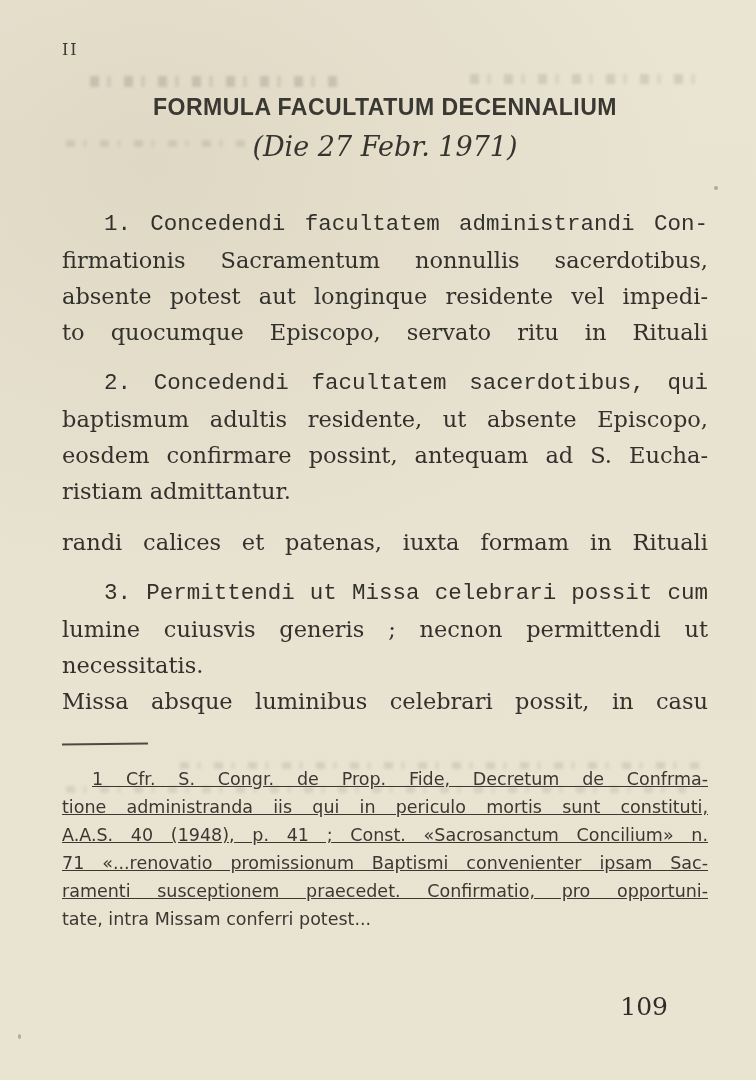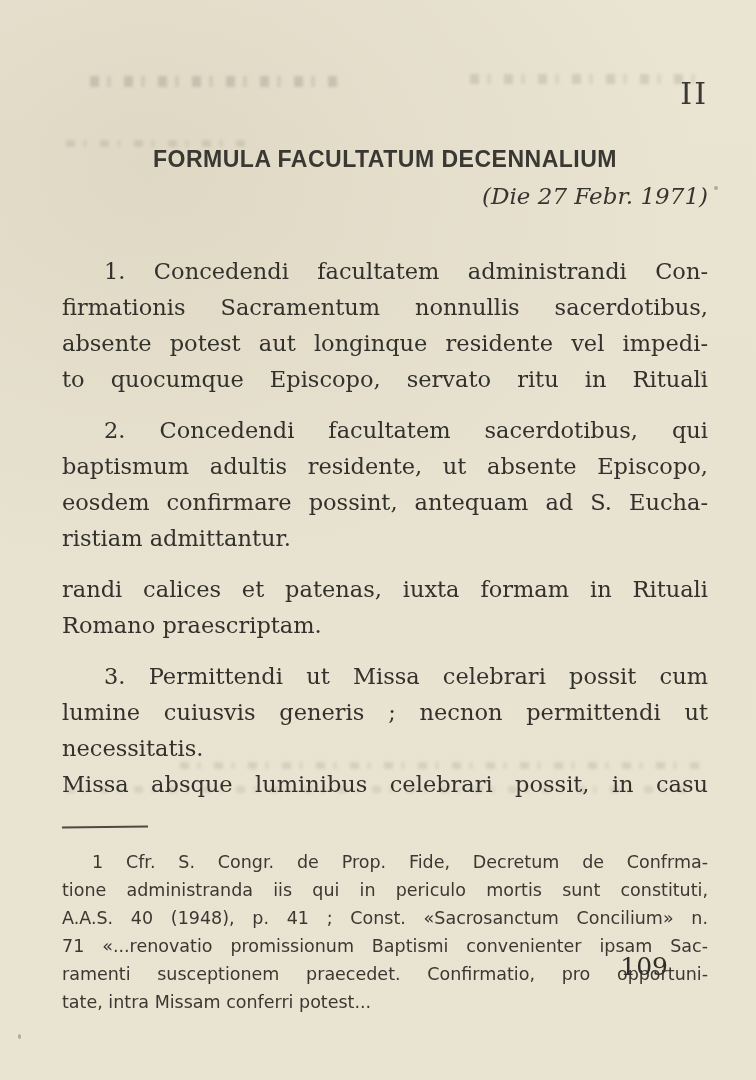--- a/index.html
+++ b/index.html
@@ -19,86 +19,87 @@
     font-family: "DejaVu Serif", "Liberation Serif", serif;
     color: #33312c;
   }
   .content {
     position: absolute;
     top: 0;
     left: 62px;
     width: 646px;
   }
   .section-number {
-    margin-top: 76px;
-    text-align: right;
-    font-size: 30px;
+    margin-top: 40px;
+    text-align: left;
+    font-size: 16px;
     letter-spacing: 2px;
     color: #3a3832;
   }
   .title {
     margin: 34px 0 0 0;
     text-align: center;
     font-family: "Liberation Sans", sans-serif;
     font-weight: bold;
     font-size: 24px;
     letter-spacing: 0.5px;
     transform: scaleX(0.96);
     color: #3a3833;
   }
   .date-line {
     margin-top: 10px;
-    text-align: right;
+    text-align: center;
     font-style: italic;
-    font-size: 23px;
+    font-size: 27px;
     color: #36342e;
   }
   .body-text {
     margin-top: 44px;
   }
   .para {
     margin-bottom: 15px;
   }
   .line {
     font-size: 22.5px;
     line-height: 36px;
     white-space: nowrap;
   }
   .jline {
     white-space: normal;
     text-align: justify;
     text-align-last: justify;
   }
   .indent {
     padding-left: 42px;
+    font-family: Liberation Mono, monospace;
   }
   .footnote-rule {
     margin-top: 24px;
     width: 86px;
     height: 0;
     border-top: 2.5px solid #4c4a43;
     transform: rotate(-0.6deg);
   }
   .footnote {
     margin-top: 20px;
     font-family: "DejaVu Sans", "Liberation Sans", sans-serif;
     color: #3a3831;
   }
   .fline {
     font-size: 17.5px;
     line-height: 28px;
     white-space: nowrap;
   }
-  .fline.jline { white-space: normal; }
+  .fline.jline { white-space: normal; text-decoration: underline; }
   .findent {
     padding-left: 30px;
   }
   .page-number {
     position: absolute;
-    top: 952px;
+    top: 992px;
     right: 88px;
     font-size: 25px;
     color: #2f2d28;
   }
   
   .smudge {
     position: absolute;
     filter: blur(1.6px);
     opacity: 0.5;
     background: repeating-linear-gradient(90deg,
@@ -152,21 +153,20 @@
 
       <div class="para">
         <div class="line jline indent">2. Concedendi facultatem sacerdotibus, qui</div>
         <div class="line jline">baptismum adultis residente, ut absente Episcopo,</div>
         <div class="line jline">eosdem confirmare possint, antequam ad S. Eucha-</div>
         <div class="line">ristiam admittantur.</div>
       </div>
 
       <div class="para">
         <div class="line jline">randi calices et patenas, iuxta formam in Rituali</div>
-        <div class="line">Romano praescriptam.</div>
       </div>
 
       <div class="para">
         <div class="line jline indent">3. Permittendi ut Missa celebrari possit cum</div>
         <div class="line jline">lumine cuiusvis generis ; necnon permittendi ut</div>
         <div class="line">necessitatis.</div>
         <div class="line jline">Missa absque luminibus celebrari possit, in casu</div>
       </div>
 
     </div>

